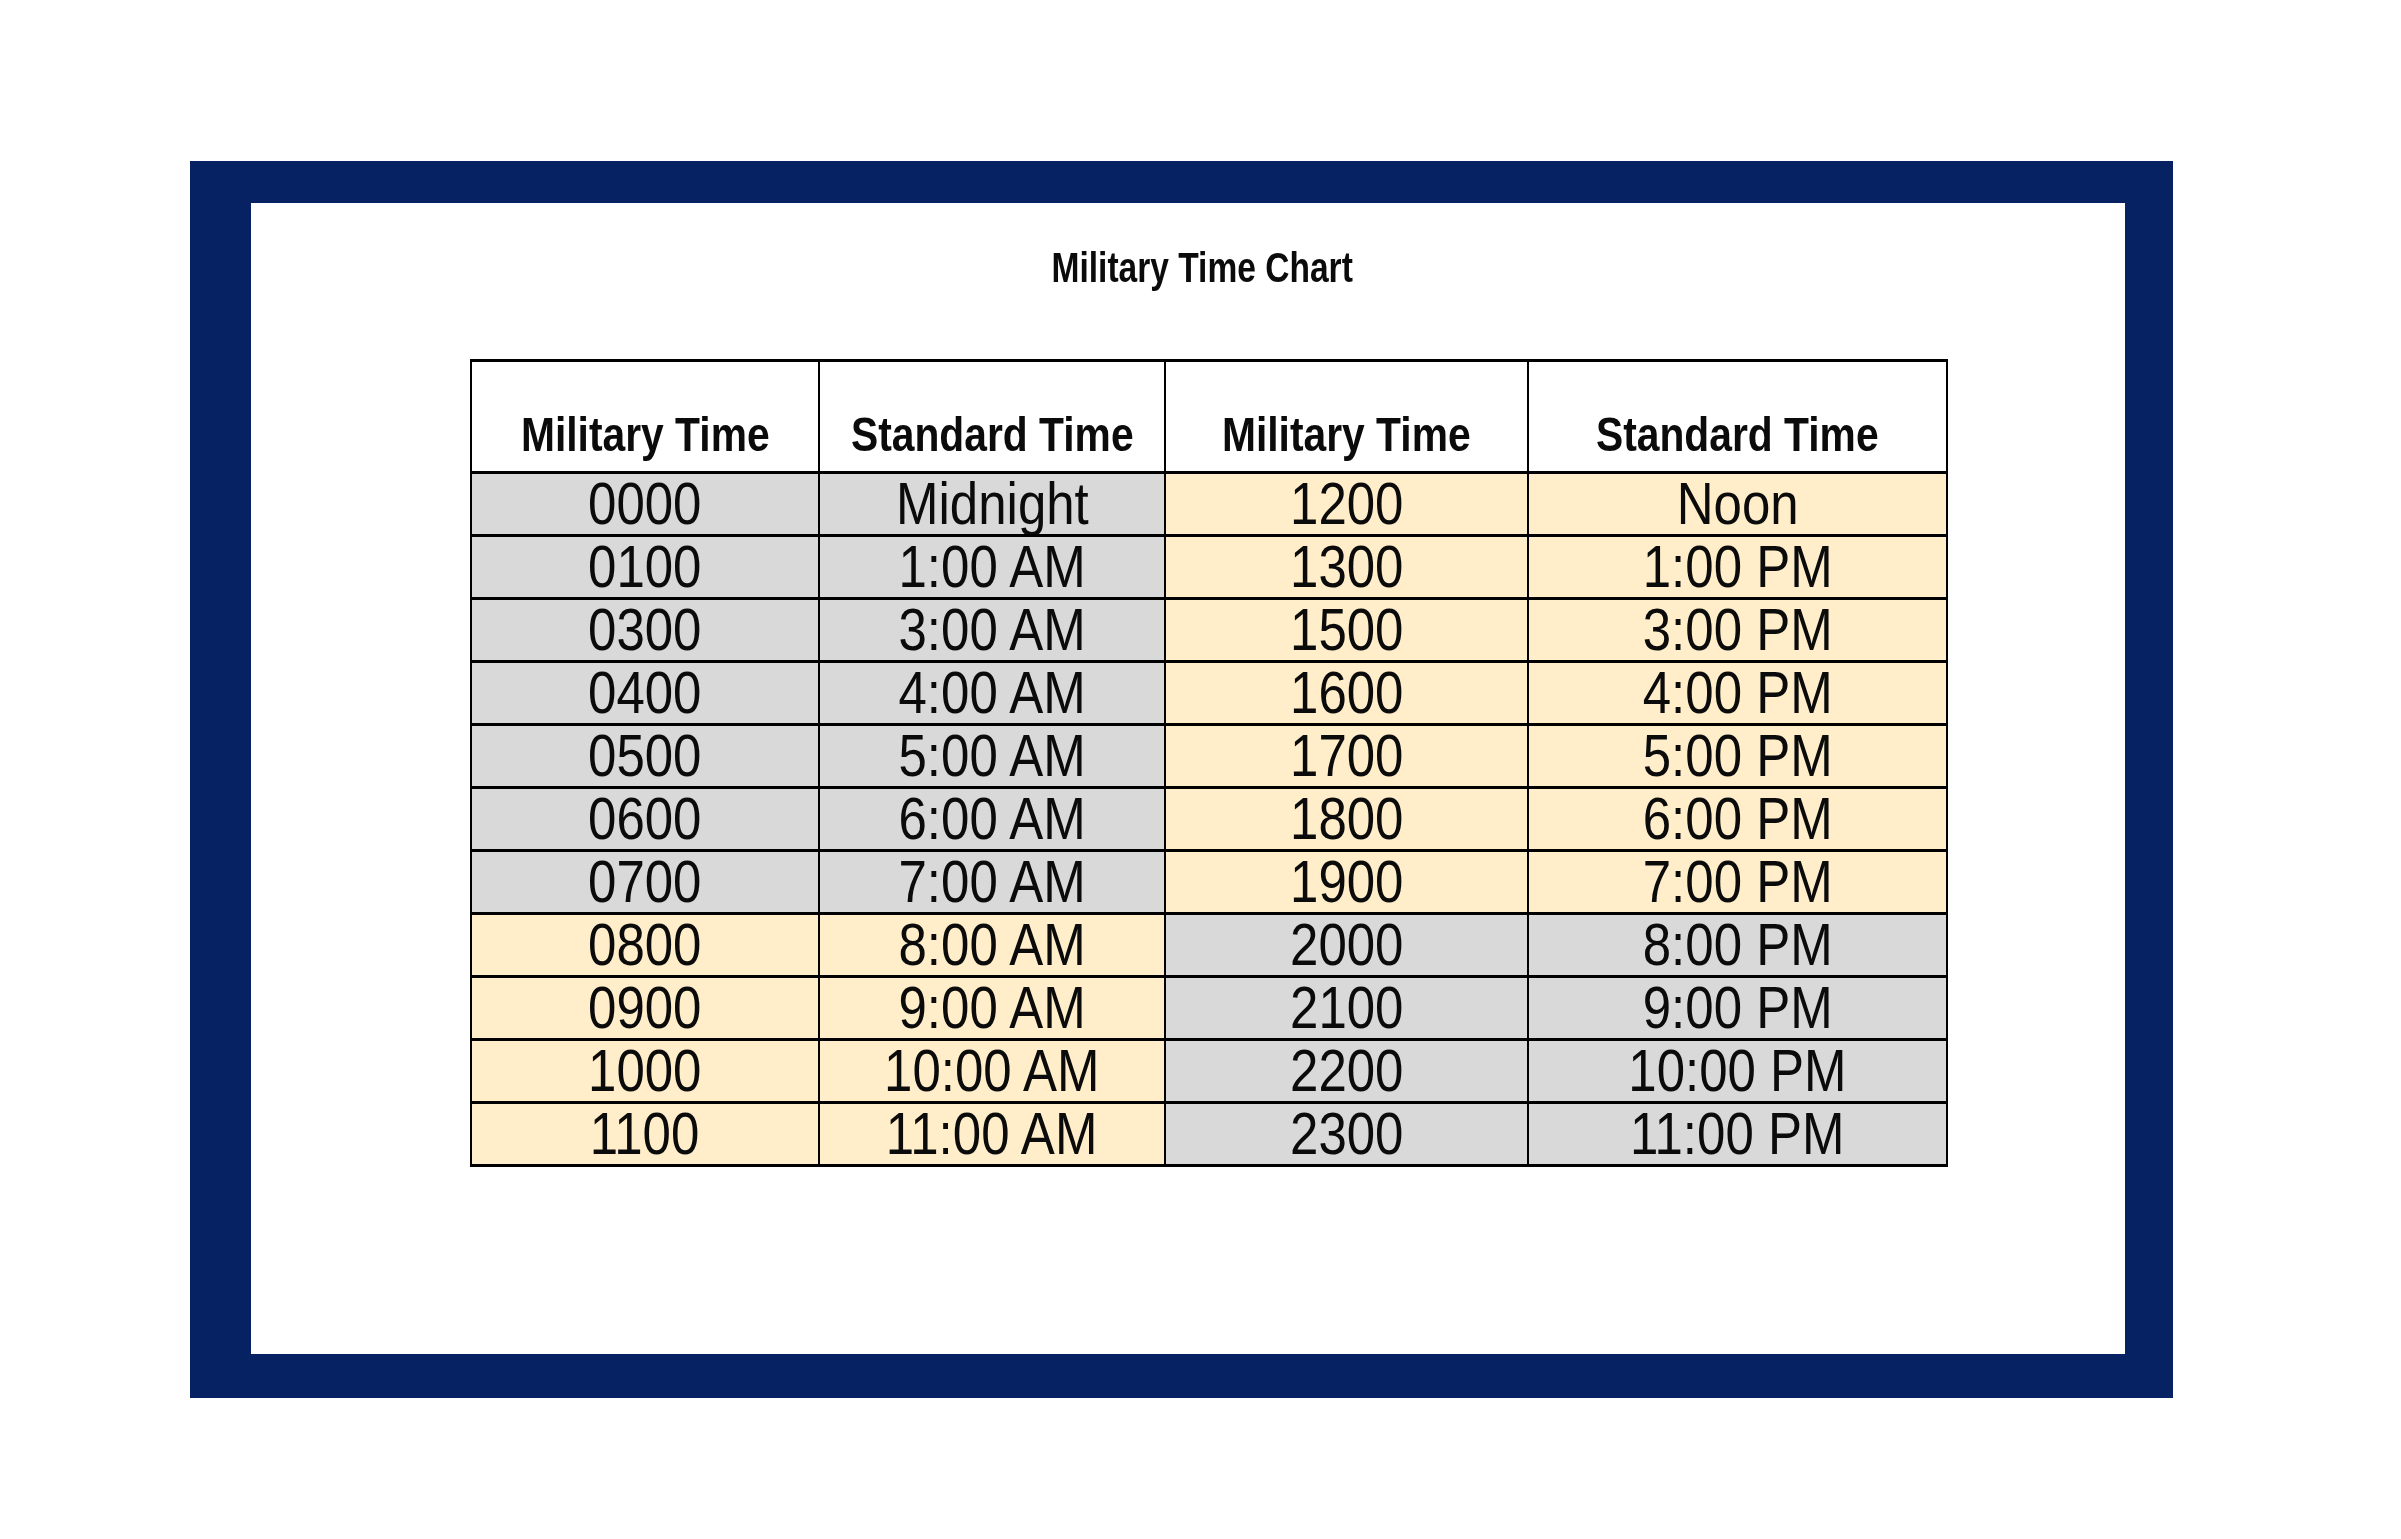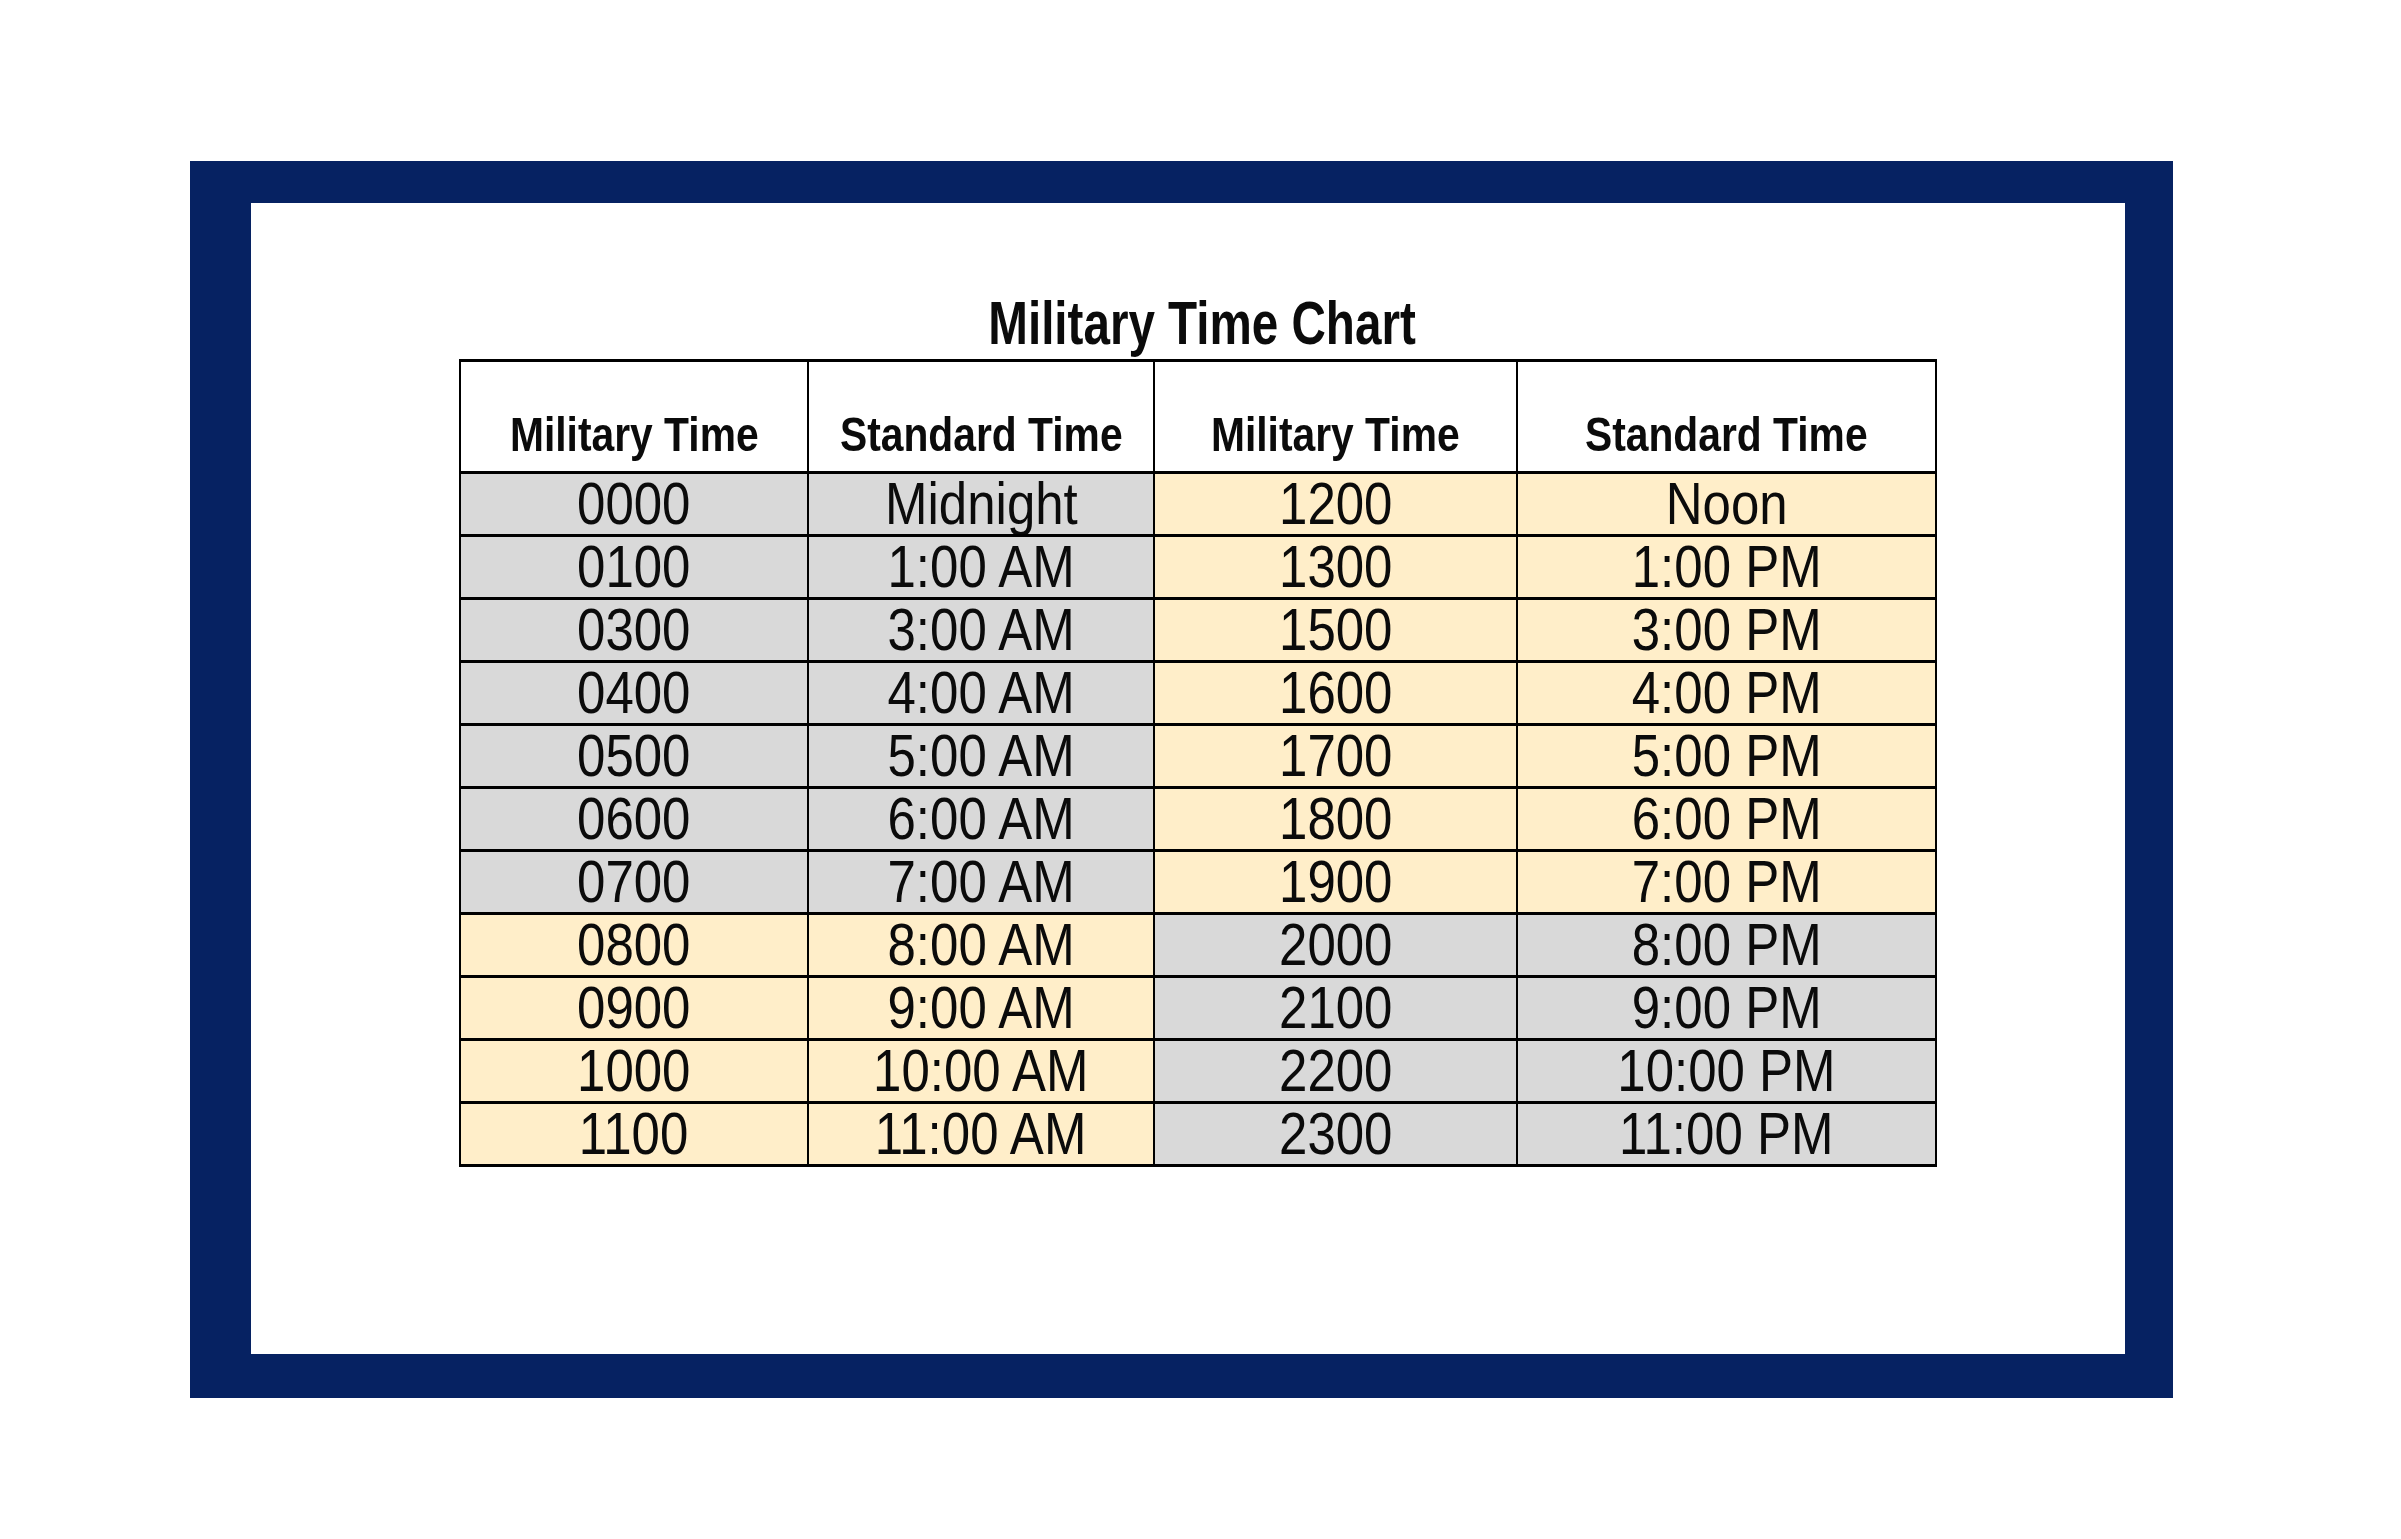--- a/index.html
+++ b/index.html
@@ -27,36 +27,35 @@
     border-color: var(--navy, #062262);
     border-width: 42px 48px 44px 61px;
     background: #ffffff;
   }
   .title {
     position: absolute;
     left: 213px;
     width: 1476px;
     top: 43px;
     text-align: center;
-    font-size: 61px;
+    font-size: 43px;
     font-weight: 700;
     line-height: 1;
     white-space: nowrap;
-    margin-top: 47px;
   }
   .title .cond { transform: scaleX(0.78); }
   .cond {
     display: inline-block;
     transform: scaleX(0.85);
     transform-origin: 50% 50%;
     white-space: nowrap;
   }
   table.time-table {
     position: absolute;
-    left: 208px;
+    left: 219px;
     top: 156px;
     width: 1476px;
     border-collapse: collapse;
     table-layout: fixed;
     background: #0c4a6e;
   }
   col.c1 { width: 348px; }
   col.c2 { width: 346px; }
   col.c3 { width: 363px; }
   col.c4 { width: 419px; }

